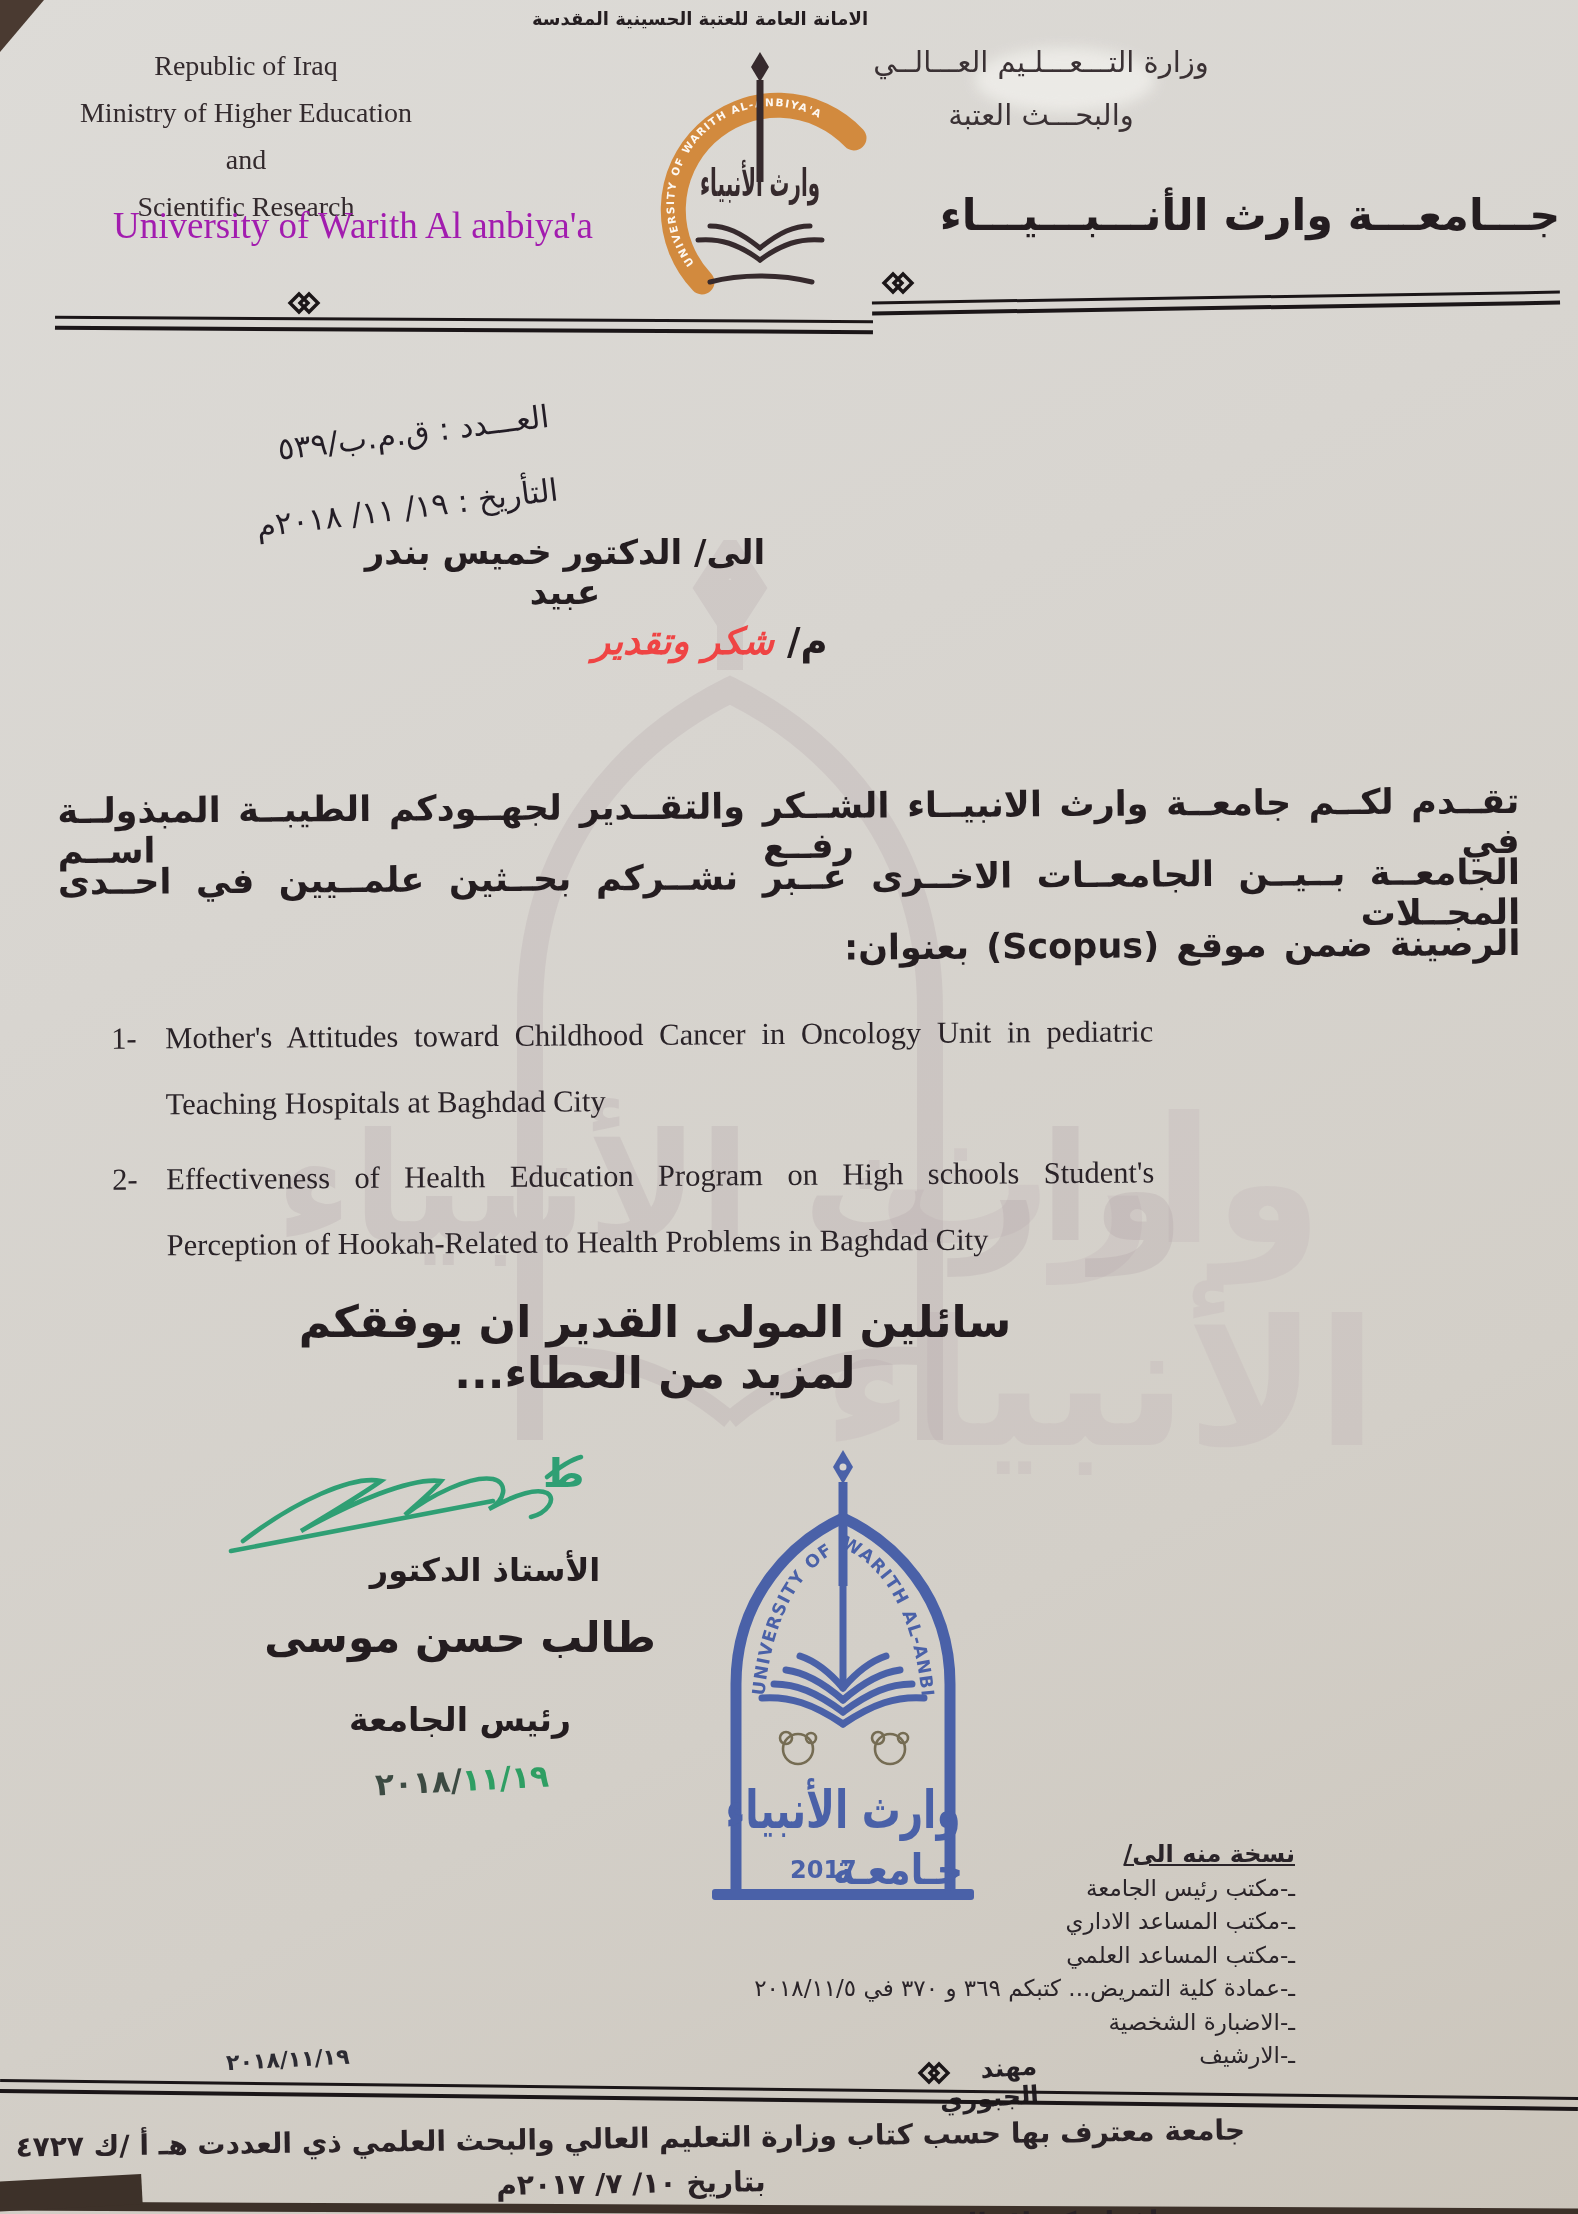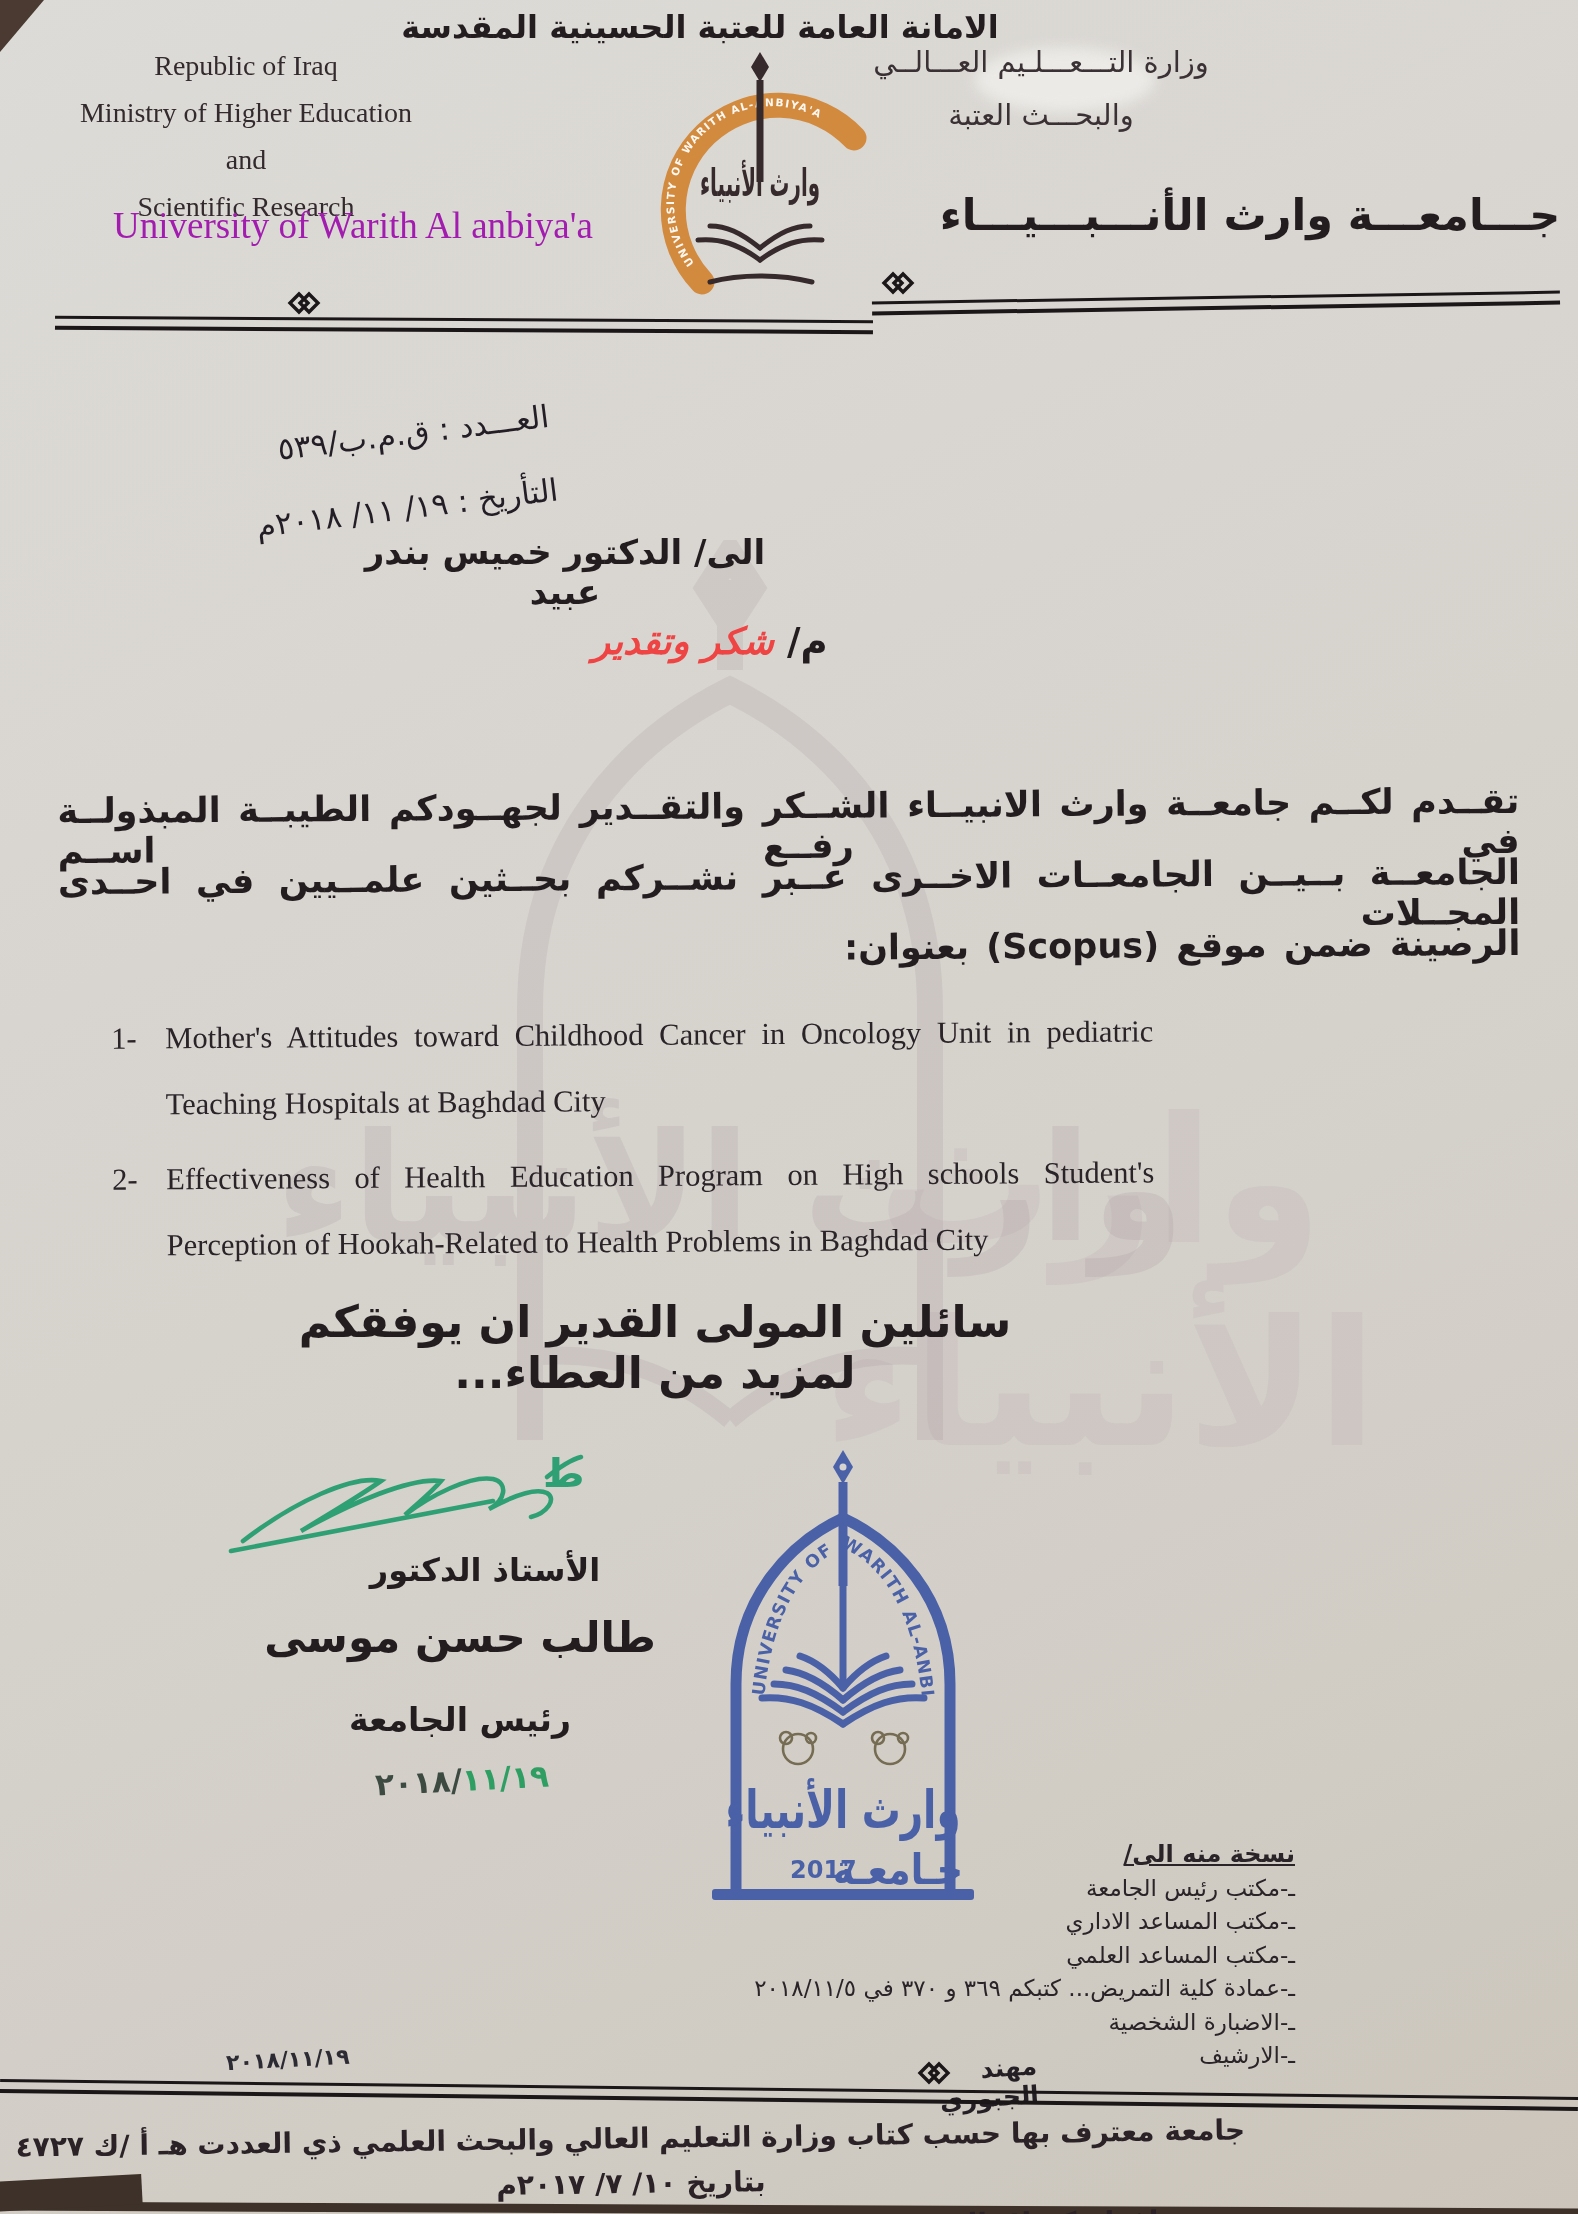--- a/index.html
+++ b/index.html
@@ -12,21 +12,21 @@
   .rtl{direction:rtl;}
   .ctr{text-align:center;}
   .serif{font-family:"Liberation Serif",serif;}
   .b{font-weight:700;}
   
   .corner-tl{left:0;top:0;width:0;height:0;border-top:52px solid #4a3a31;border-right:44px solid transparent;}
   .edge-bottom{left:0;bottom:0;width:1578px;height:9px;background:#3d3129;transform:rotate(.25deg);}
   .wedge-bl{left:-8px;top:2178px;width:150px;height:30px;background:#3d3129;transform:rotate(-3deg);}
   .glare{left:975px;top:48px;width:180px;height:64px;background:#efeeea;border-radius:50%;filter:blur(7px);opacity:.85;}
   
-  .hdr-secretariat{left:400px;top:8px;width:600px;font-size:32px;}
+  .hdr-secretariat{left:400px;top:8px;width:600px;font-size:18px;}
   .hdr-left{left:60px;top:42px;width:372px;font-size:28px;line-height:47px;color:#332a2d;}
   .hdr-left-univ{left:48px;top:204px;width:610px;font-size:37px;color:#a21caf;}
   .hdr-right{left:858px;top:36px;width:366px;font-size:29px;line-height:53px;color:#3a3134;}
   .hdr-right-univ{left:928px;top:190px;width:644px;font-size:43px;letter-spacing:1px;}
   
   .rule{height:7px;border-top:3px solid #1b1618;border-bottom:4px solid #1b1618;}
   .rule-left{left:55px;top:318px;width:818px;transform:rotate(.3deg);}
   .rule-right{left:872px;top:296px;width:688px;transform:rotate(-.9deg);}
   .rule-bottom{left:0;top:2088px;width:1578px;transform:rotate(.65deg);}
   .knot{width:44px;height:26px;}

